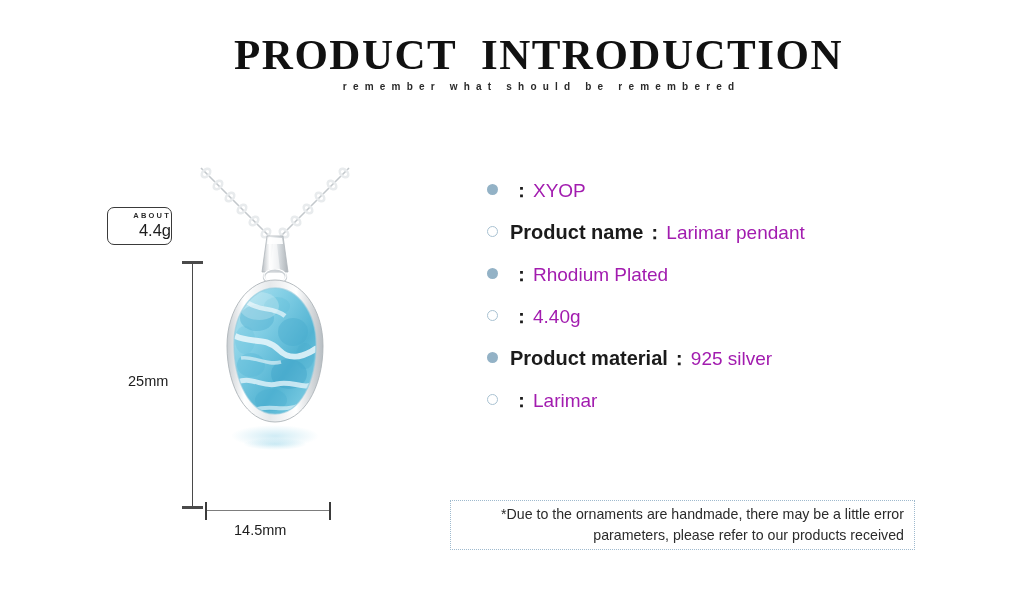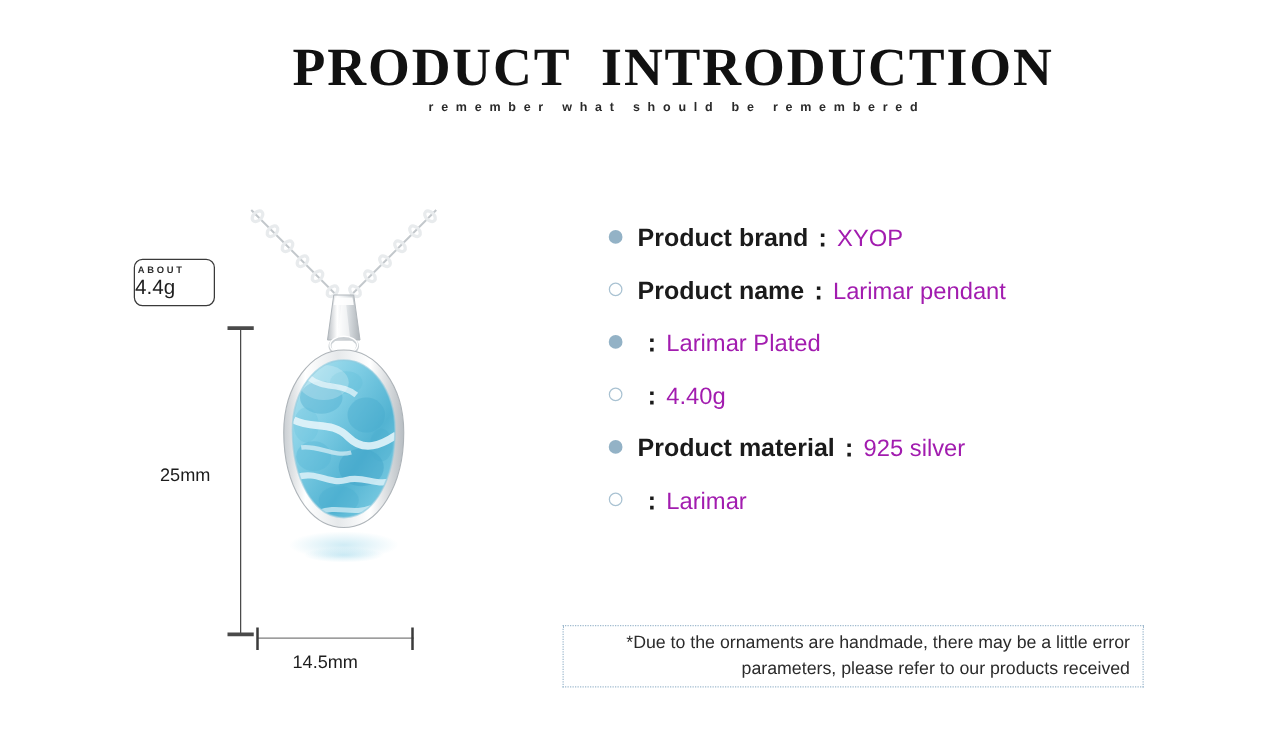--- a/index.html
+++ b/index.html
@@ -56,21 +56,21 @@
   
   #weight-badge {
     position: absolute;
     left: 107px;
     top: 57px;
     width: 65px;
     height: 38px;
     border: 1.6px solid #3a3a3a;
     border-radius: 7px;
     background: #ffffff;
-    text-align: left;
+    text-align: right;
     box-sizing: border-box;
   }
   #weight-badge-about {
     font-size: 7.5px;
     font-weight: 700;
     letter-spacing: 2.2px;
     color: #2b2b2b;
     margin-top: 4px;
     text-indent: 2.2px;
     line-height: 1;
@@ -295,34 +295,33 @@
 
   <div class="dim-line" id="dim-h-line"></div>
   <div class="dim-line" id="dim-h-cap-left"></div>
   <div class="dim-line" id="dim-h-cap-right"></div>
   <div id="dim-h-label">14.5mm</div>
 </div>
 
 <div id="spec-list">
     <div class="spec-row">
       <span class="spec-bullet filled"></span>
-      <span class="spec-label">Product brand</span>
       <span class="spec-colon">：</span>
       <span class="spec-value">XYOP</span>
     </div>
     <div class="spec-row">
       <span class="spec-bullet hollow"></span>
       <span class="spec-label">Product name</span>
       <span class="spec-colon">：</span>
       <span class="spec-value">Larimar pendant</span>
     </div>
     <div class="spec-row">
       <span class="spec-bullet filled"></span>
       <span class="spec-colon">：</span>
-      <span class="spec-value">Larimar Plated</span>
+      <span class="spec-value">Rhodium Plated</span>
     </div>
     <div class="spec-row">
       <span class="spec-bullet hollow"></span>
       <span class="spec-colon">：</span>
       <span class="spec-value">4.40g</span>
     </div>
     <div class="spec-row">
       <span class="spec-bullet filled"></span>
       <span class="spec-label">Product material</span>
       <span class="spec-colon">：</span>

